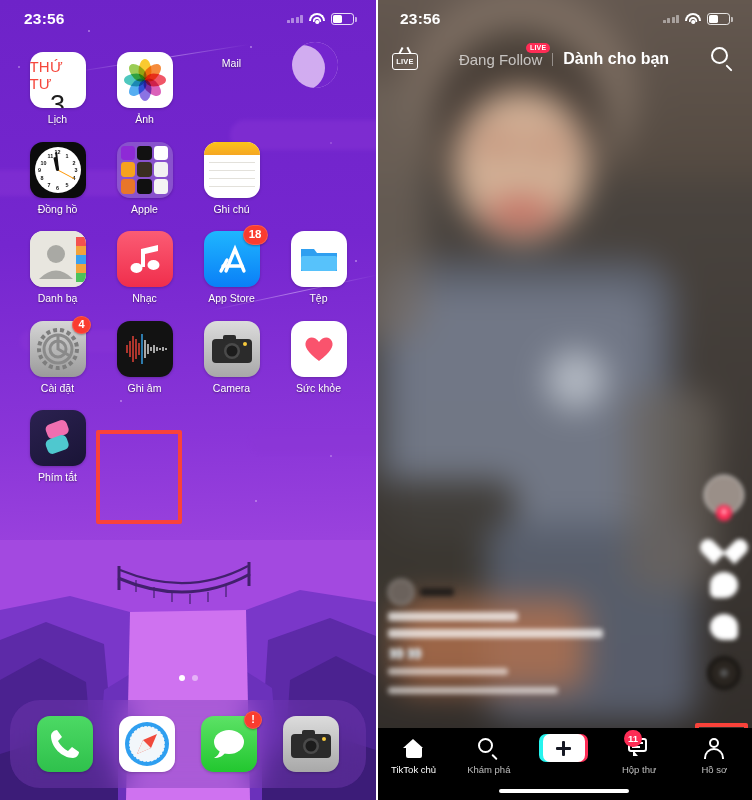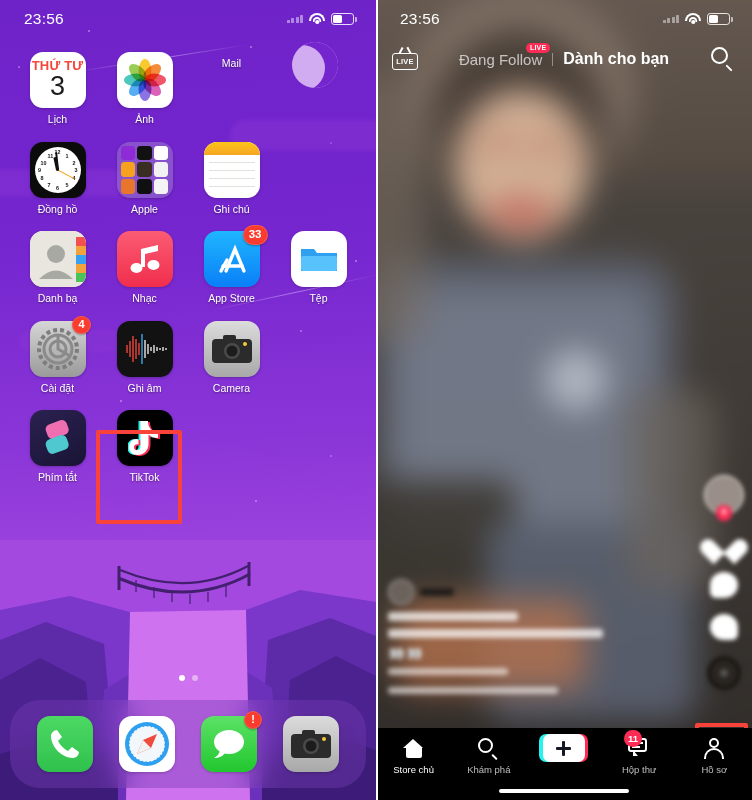--- a/index.html
+++ b/index.html
@@ -29,21 +29,21 @@
   }
   .wp-cloud { position:absolute; background:#8b36d6; opacity:.45; border-radius:40px; filter: blur(2px); }
   .wp-streak { position:absolute; height:1px; background:linear-gradient(90deg,rgba(220,190,250,0),rgba(220,190,250,.55),rgba(220,190,250,0)); }
   .wp-canyon { position:absolute; left:0; right:0; bottom:0; height:260px; }
 
   .status-bar {
     position:absolute; top:0; left:0; right:0; height:34px; z-index:30;
     display:flex; align-items:center; justify-content:space-between;
     padding: 4px 22px 0 24px; color:#fff;
   }
-  .sb-time { font-size:15.5px; font-weight:400; letter-spacing:.2px; }
+  .sb-time { font-size:15.5px; font-weight:700; letter-spacing:.2px; }
   .sb-right { display:flex; align-items:center; gap:6px; }
   .sb-sig { display:flex; align-items:flex-end; gap:1.5px; opacity:.45; }
   .sb-sig i { display:block; width:3px; background:#fff; border-radius:.5px; }
   .sb-sig i:nth-child(1){height:3.5px}.sb-sig i:nth-child(2){height:5px}
   .sb-sig i:nth-child(3){height:6.5px}.sb-sig i:nth-child(4){height:8px}
   .sb-wifi { position:relative; width:16px; height:12px; }
   .sb-wifi span {
     position:absolute; left:50%; transform:translateX(-50%);
     border:2px solid #fff; border-bottom:none; border-radius:50% 50% 0 0 / 100% 100% 0 0;
   }
@@ -72,21 +72,21 @@
     color:#fff; font-size:11.5px; font-weight:600; line-height:17px; text-align:center;
     box-shadow:0 1px 2px rgba(0,0,0,.3); z-index:5;
   }
   .badge.small { min-width:18px; height:18px; line-height:15px; font-size:11px; top:-5px; right:-5px; }
 
   
   .ic-facetime { background:linear-gradient(180deg,#41d750,#1fc536); display:flex;align-items:center;justify-content:center; }
   .ft-cam { width:27px;height:18px;background:#fff;border-radius:4px; position:relative; }
   .ft-cam::after{content:"";position:absolute;right:-9px;top:3px;border-top:6px solid transparent;border-bottom:6px solid transparent;border-right:9px solid #fff;}
   .ic-cal { background:#fff; display:flex; flex-direction:column; align-items:center; }
-  .cal-top { font-size:13px; font-weight:700; color:#f5473c; letter-spacing:.2px; margin-top:6px; }
+  .cal-top { font-size:15px; font-weight:400; color:#f5473c; letter-spacing:.2px; margin-top:6px; }
   .cal-day { font-size:27px; font-weight:400; color:#1d1d1d; line-height:28px; margin-top:-1px; }
   .ic-photos { background:#fff; display:flex;align-items:center;justify-content:center; }
   .ph-wheel { position:relative; width:42px; height:42px; }
   .ph-wheel i { position:absolute; left:50%; top:50%; width:13px; height:21px; border-radius:50%/60% 60% 40% 40%;
      transform-origin:50% 100%; opacity:.88; mix-blend-mode:multiply; }
   .ic-mail { background:linear-gradient(180deg,#39b8fa,#1a8efb); display:flex;align-items:center;justify-content:center; }
   .ml-env { width:36px; height:24px; background:#fff; border-radius:3px; position:relative; overflow:hidden; }
   .ml-env::after{content:"";position:absolute;left:50%;top:-12px;width:26px;height:26px;background:#fff;border:1.4px solid #39b8fa;transform:translateX(-50%) rotate(45deg);}
   .ic-clock { background:#0b0b0b; display:flex;align-items:center;justify-content:center; }
   .ck-face { position:relative; width:46px;height:46px;border-radius:50%;background:#fff; }
@@ -420,21 +420,21 @@
           <div class="app-icon">
             <div class="face ic-appstore">
               <svg width="34" height="34" viewBox="0 0 34 34">
                 <g stroke="#fff" stroke-width="3.4" stroke-linecap="round" fill="none">
                   <path d="M11,29 L20,7 L29,29"></path>
                     <path d="M6,29 L12,18"></path>
                     <path d="M8,24 L27,24"></path>
                 </g>
               </svg>
             </div>
-            <div class="badge">33</div>
+            <div class="badge">18</div>
           </div>
           <div class="app-label">App Store</div>
         </div>
         <div class="app-cell">
           <div class="app-icon">
               <div class="face ic-files">
             <svg width="40" height="32" viewBox="0 0 40 32">
               <path d="M2,6 L15,6 L18,10 L38,10 L38,28 L2,28 Z" fill="#2f9ff0"></path>
               <rect x="2" y="13" width="36" height="15" rx="2" fill="#57c2fb"></rect>
             </svg>
@@ -494,45 +494,43 @@
               <rect x="0" y="5" width="40" height="24" rx="4" fill="#2b2b2b"></rect>
               <rect x="11" y="1" width="13" height="6" rx="2" fill="#2b2b2b"></rect>
               <circle cx="20" cy="17" r="8" fill="#4a4a4a"></circle>
                   <circle cx="20" cy="17" r="5.5" fill="#1c1c1c"></circle>
               <circle cx="33" cy="10" r="2" fill="#f6c93c"></circle>
             </svg>
           </div>
             </div>
           <div class="app-label">Camera</div>
         </div>
+        <div class="app-cell">
+          <div class="app-icon">
+              <div class="face ic-health">
+            <svg width="30" height="28" viewBox="0 0 30 28">
+              <path d="M15,26 C3,17 0,11 2,6.5 C4.5,1 11,1.5 15,7 C19,1.5 25.5,1 28,6.5 C30,11 27,17 15,26 Z" fill="#fa536d"></path>
+            </svg>
+          </div>
+            </div>
+          <div class="app-label">Sức khỏe</div>
+        </div>
       </div>
 
       <div class="app-row">
         <div class="app-cell">
           <div class="app-icon">
               <div class="face ic-shortcuts">
             <svg width="40" height="36" viewBox="0 0 40 36">
               <rect x="8" y="2" width="22" height="15" rx="5" fill="#f06fb0" transform="rotate(-20 19 9)"></rect>
               <rect x="8" y="17" width="22" height="15" rx="5" fill="#4fc8cf" transform="rotate(-20 19 24)"></rect>
             </svg>
           </div>
             </div>
           <div class="app-label">Phím tắt</div>
-        </div>
-        <div class="app-cell">
-          <div class="app-icon">
-              <div class="face ic-tiktok">
-            <svg width="34" height="38" viewBox="0 0 34 38">
-              <path d="M20,2 C20,9 24,13 30,13.5 L30,19 C26,19 23,17.5 20.5,15.5 L20.5,25 C20.5,31.5 15.5,36 9.5,36 C4.5,36 1,32.5 1,28 C1,23.5 4.5,20 9,20 L10.5,20.2 L10.5,25.5 C10,25.2 9.5,25.2 9,25.2 C7.3,25.2 6,26.5 6,28.2 C6,29.9 7.3,31.2 9,31.2 C11,31.2 12.5,29.7 12.5,27.5 L12.5,2 Z" fill="#25f4ee" transform="translate(-2,0)"></path>
-              <path d="M20,2 C20,9 24,13 30,13.5 L30,19 C26,19 23,17.5 20.5,15.5 L20.5,25 C20.5,31.5 15.5,36 9.5,36 C4.5,36 1,32.5 1,28 C1,23.5 4.5,20 9,20 L10.5,20.2 L10.5,25.5 C10,25.2 9.5,25.2 9,25.2 C7.3,25.2 6,26.5 6,28.2 C6,29.9 7.3,31.2 9,31.2 C11,31.2 12.5,29.7 12.5,27.5 L12.5,2 Z" fill="#fe2c55" transform="translate(2,1)"></path>
-              <path d="M20,2 C20,9 24,13 30,13.5 L30,19 C26,19 23,17.5 20.5,15.5 L20.5,25 C20.5,31.5 15.5,36 9.5,36 C4.5,36 1,32.5 1,28 C1,23.5 4.5,20 9,20 L10.5,20.2 L10.5,25.5 C10,25.2 9.5,25.2 9,25.2 C7.3,25.2 6,26.5 6,28.2 C6,29.9 7.3,31.2 9,31.2 C11,31.2 12.5,29.7 12.5,27.5 L12.5,2 Z" fill="#fff"></path>
-            </svg>
-          </div>
-            </div>
-          <div class="app-label">TikTok</div>
         </div>
         <div class="app-cell"></div>
         <div class="app-cell"></div>
       </div>
     </div>
 
     <div class="highlight-box" style="left:96px; top:430px; width:86px; height:94px;"></div>
 
     <div class="page-dots">
       <i class="on"></i>
@@ -685,21 +683,21 @@
     </div>
 
     <div class="tk-bottom">
       <div class="tk-nav">
         <div class="nav-ico">
             <div class="home-g">
               <span class="roof"></span>
               <span class="body"></span>
             </div>
           </div>
-        <div class="lbl">Store chủ</div>
+        <div class="lbl">TikTok chủ</div>
       </div>
       <div class="tk-nav dim">
         <div class="nav-ico">
             <div class="srch-g">
               <span class="ring"></span>
               <span class="tail"></span>
             </div>
           </div>
         <div class="lbl">Khám phá</div>
       </div>

